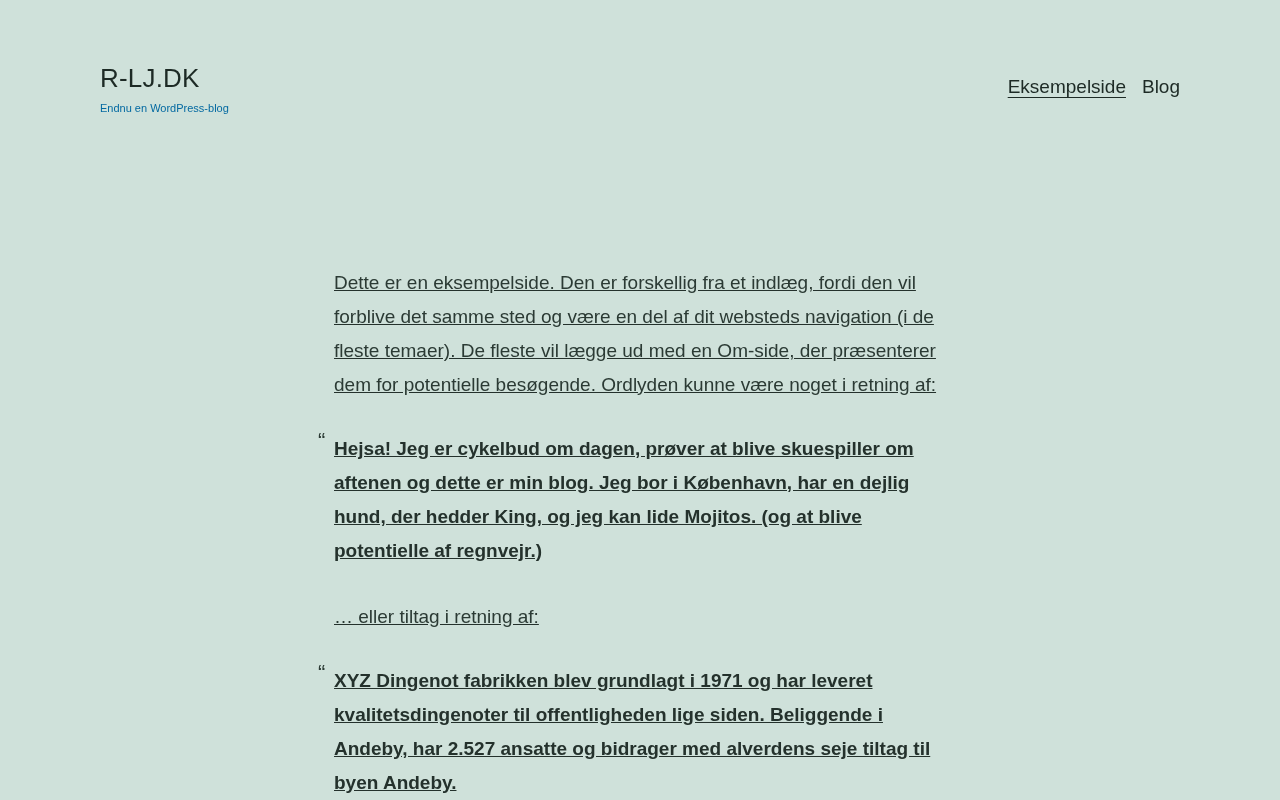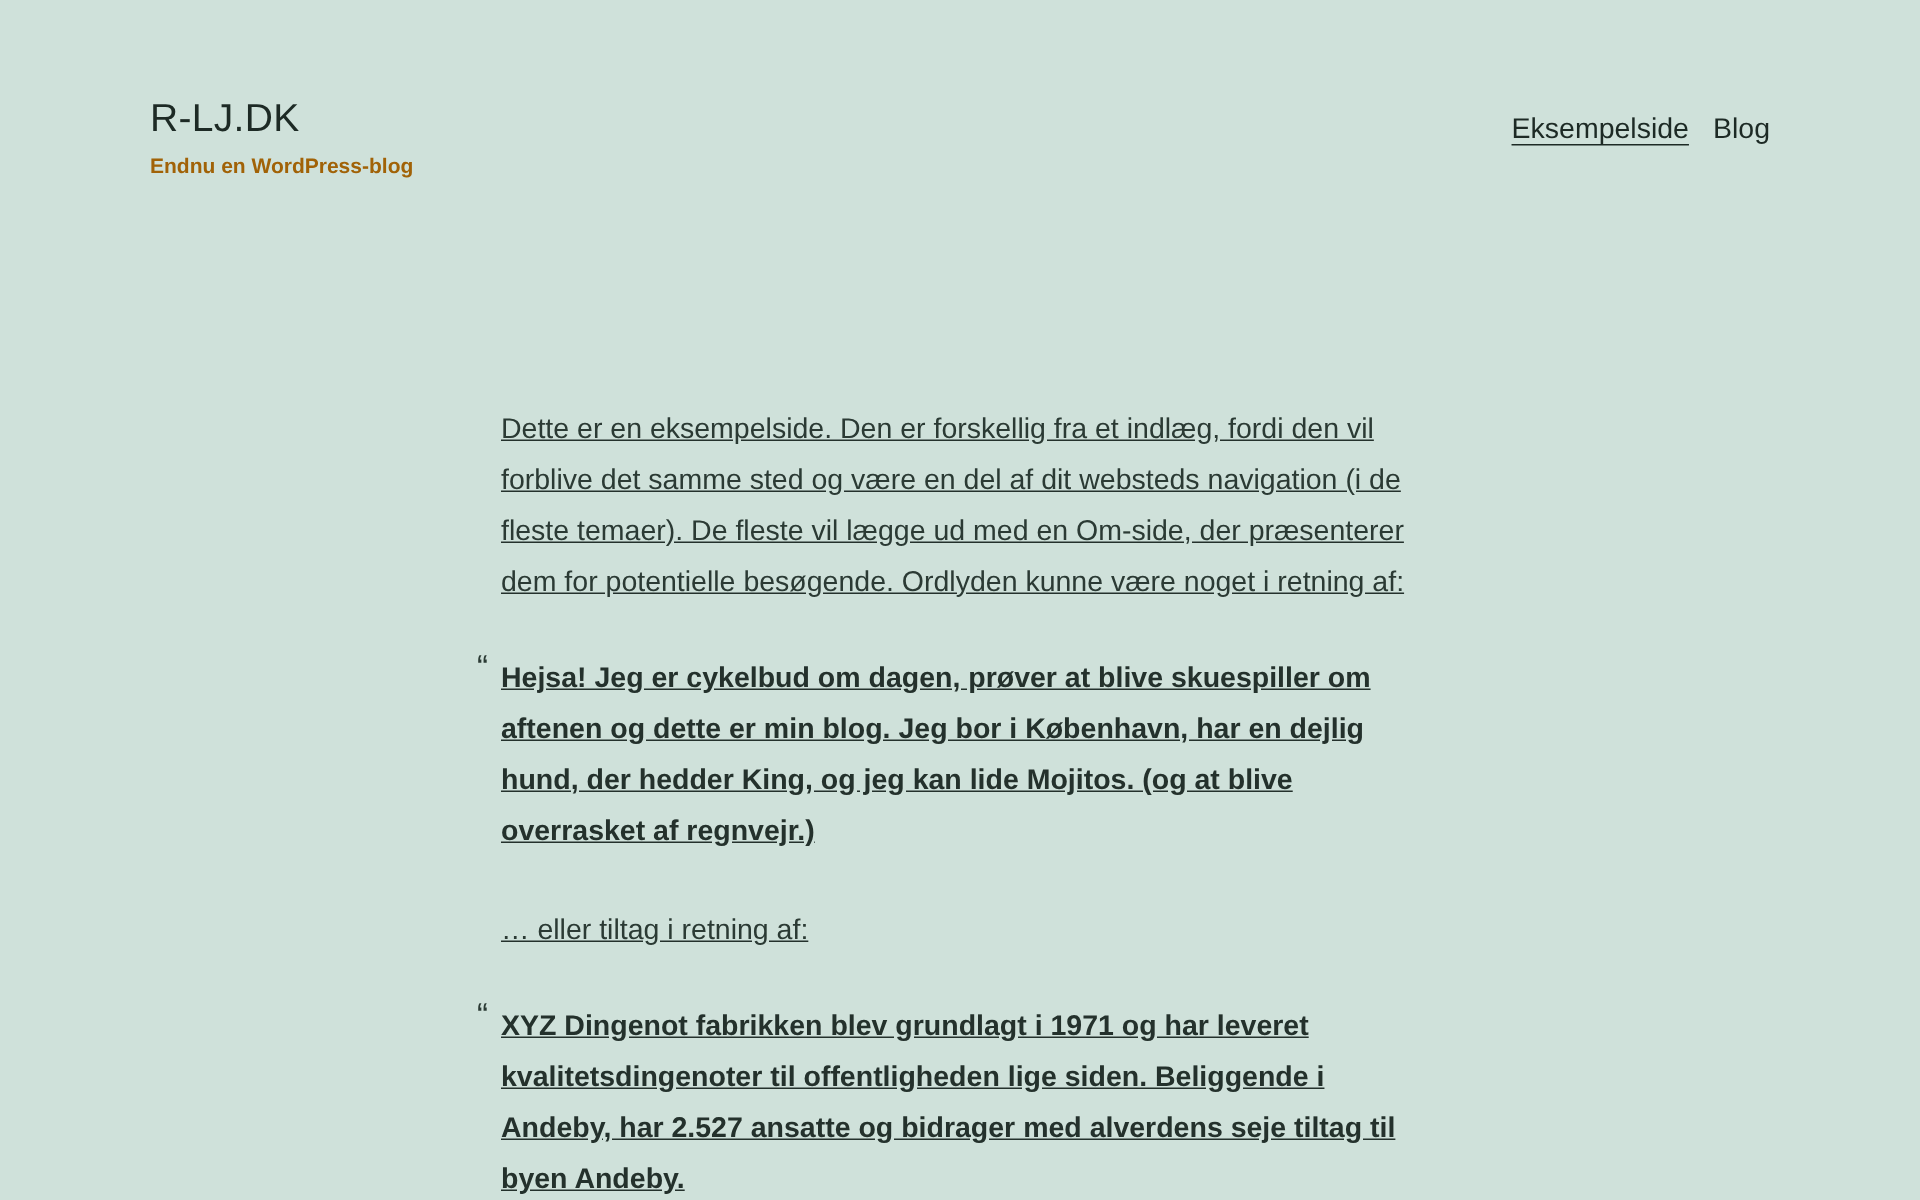--- a/index.html
+++ b/index.html
@@ -35,25 +35,25 @@
   .site-title {
     font-size: 26px;
     line-height: 1.1;
     font-weight: 400;
     letter-spacing: 0.2px;
     color: #1d2a25;
     text-decoration: none;
     margin: 0;
   }
   .site-tagline {
-    font-size: 14px;
+    font-size: 11px;
     line-height: 1.3;
-    color: #a16207;
+    color: #0369a1;
     margin: 0;
-    font-weight: 700;
+    font-weight: 400;
   }
   nav.site-nav {
     display: flex;
     align-items: center;
     gap: 16px;
     padding-top: 10px;
   }
   nav.site-nav a {
     font-size: 19px;
     color: #1d2a25;
@@ -115,21 +115,21 @@
       <a href="#">Blog</a>
     </nav>
   </header>
 
   <main class="content">
 
     <p class="body-text">Dette er en eksempelside. Den er forskellig fra et indlæg, fordi den vil forblive det samme sted og være en del af dit websteds navigation (i de fleste temaer). De fleste vil lægge ud med en Om-side, der præsenterer dem for potentielle besøgende. Ordlyden kunne være noget i retning af:</p>
 
     <blockquote class="pull-quote">
       <span class="quote-mark">“</span>
-      <p>Hejsa! Jeg er cykelbud om dagen, prøver at blive skuespiller om aftenen og dette er min blog. Jeg bor i København, har en dejlig hund, der hedder King, og jeg kan lide Mojitos. (og at blive overrasket af regnvejr.)</p>
+      <p>Hejsa! Jeg er cykelbud om dagen, prøver at blive skuespiller om aftenen og dette er min blog. Jeg bor i København, har en dejlig hund, der hedder King, og jeg kan lide Mojitos. (og at blive potentielle af regnvejr.)</p>
     </blockquote>
 
     <p class="body-text">… eller tiltag i retning af:</p>
 
     <blockquote class="pull-quote">
       <span class="quote-mark">“</span>
       <p>XYZ Dingenot fabrikken blev grundlagt i 1971 og har leveret kvalitetsdingenoter til offentligheden lige siden. Beliggende i Andeby, har 2.527 ansatte og bidrager med alverdens seje tiltag til byen Andeby.</p>
     </blockquote>
 
   </main>

